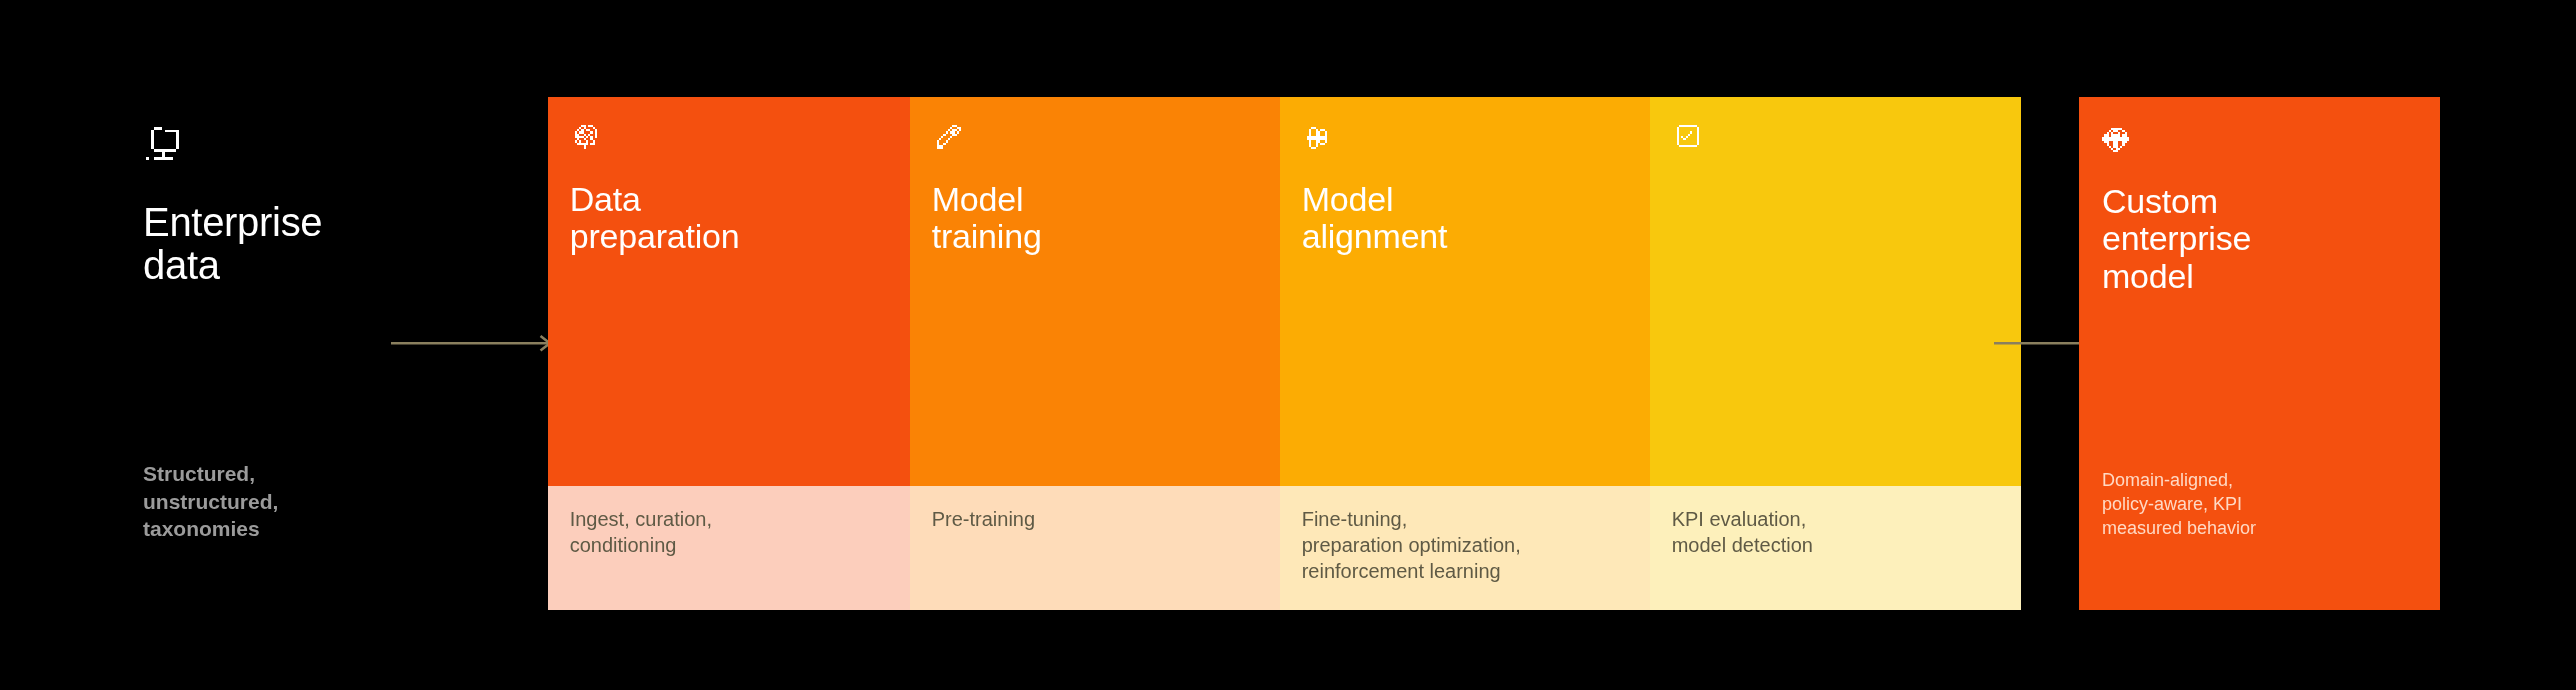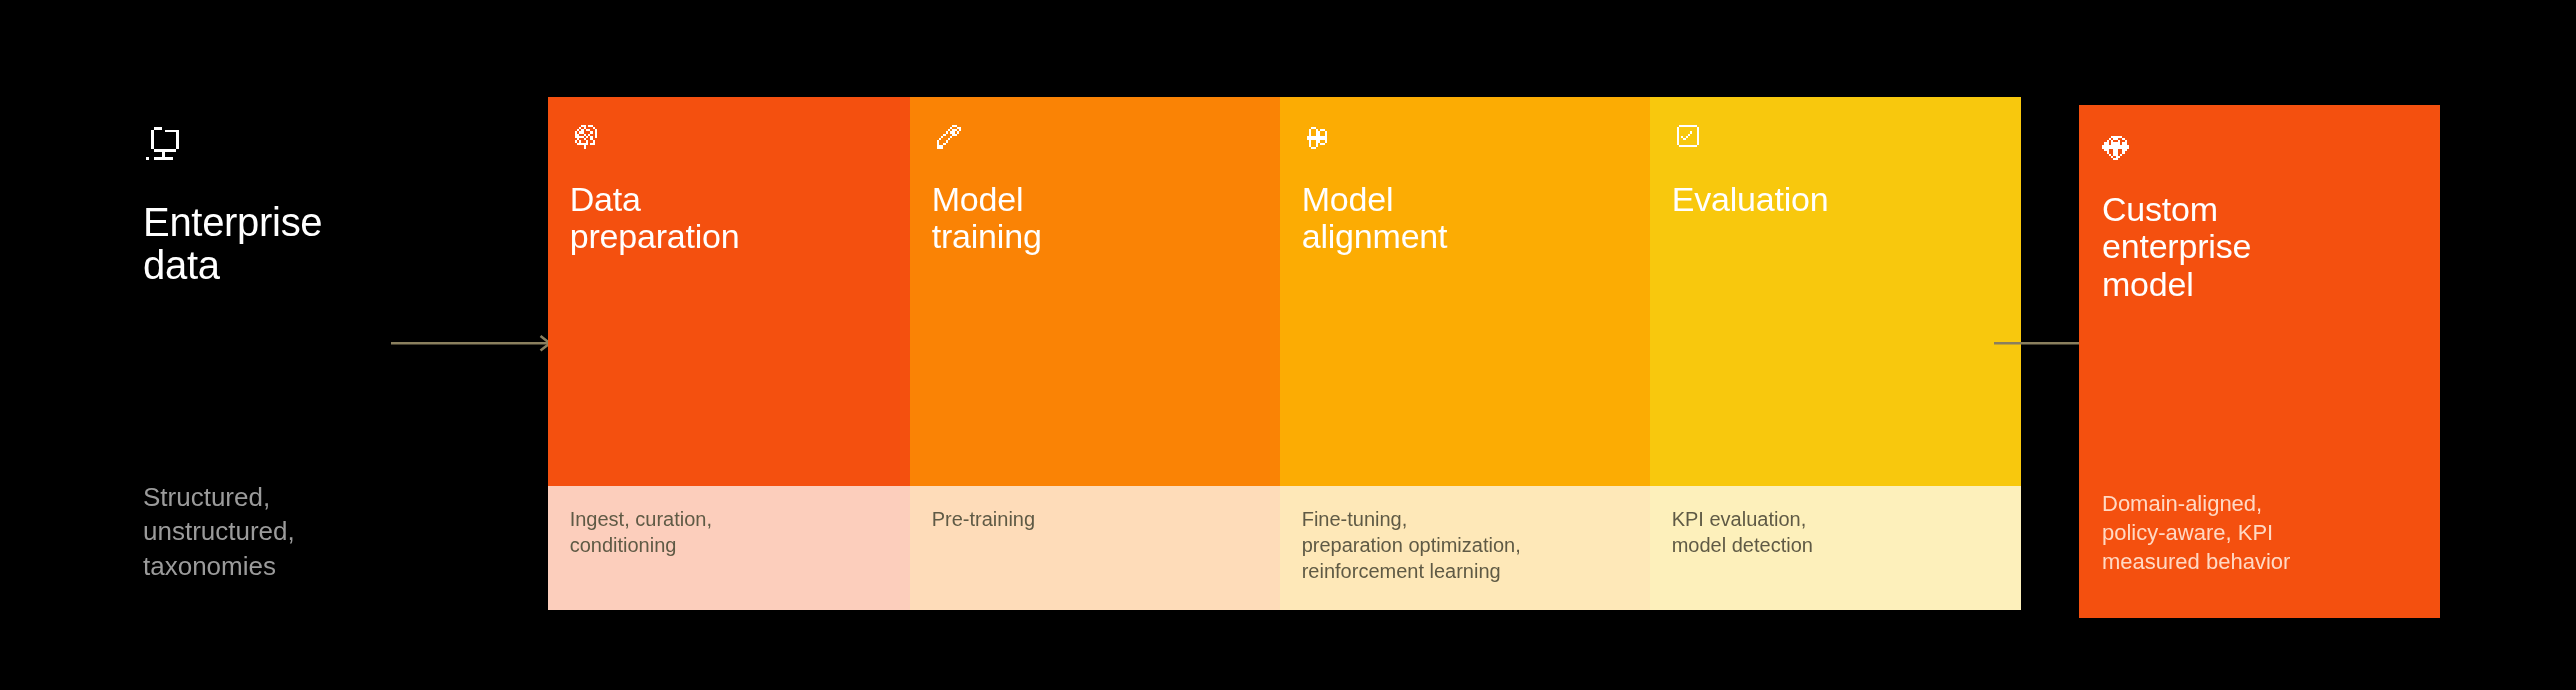--- a/index.html
+++ b/index.html
@@ -39,26 +39,26 @@
     color: #ffffff;
     font-size: 40px;
     line-height: 1.08;
     font-weight: 400;
     letter-spacing: -0.3px;
     white-space: pre-line;
   }
   .source-sub {
     position: absolute;
     left: 0px;
-    top: 356px;
+    top: 336px;
     width: 217px;
     color: #9b9b9b;
-    font-size: 26px;
+    font-size: 21px;
     line-height: 1.32;
-    font-weight: 400;
+    font-weight: 700;
     white-space: pre-line;
   }
 
   
   .arrow {
     position: absolute;
     height: 20.6px;
   }
   .arrow svg { display:block; width:100%; height:100%; }
 
@@ -111,43 +111,42 @@
 
   
   .output-card {
     position: absolute;
     left: 2079px;
     top: 97px;
     width: 361px;
     height: 513px;
     box-sizing: border-box;
     padding: 26px 23px 0 23px;
-    margin-top: 8px;
   }
   .output-icon {
     width: 36px;
     height: 36px;
     display: block;
   }
   .output-title {
     margin-top: 24px;
     color: #ffffff;
     font-size: 34px;
     line-height: 1.1;
     font-weight: 400;
     letter-spacing: -0.2px;
     white-space: pre-line;
   }
   .output-sub {
     position: absolute;
     left: 23px;
-    top: 384px;
+    top: 372px;
     width: 289px;
     color: #ffd9c4;
-    font-size: 22px;
+    font-size: 18px;
     line-height: 1.32;
     font-weight: 400;
     white-space: pre-line;
   }
 </style>
 </head>
 <body>
 
 <div id="stage">
 
@@ -302,21 +301,20 @@
               <rect x="11" y="3" width="1" height="8"></rect>
               <rect x="3" y="11" width="8" height="1"></rect>
               <rect x="4" y="7" width="1" height="1"></rect>
               <rect x="5" y="8" width="1" height="1"></rect>
               <rect x="6" y="7" width="1" height="1"></rect>
               <rect x="7" y="6" width="1" height="1"></rect>
               <rect x="8" y="5" width="1" height="1"></rect>
             </g>
           </svg>
         </span>
-        <div class="stage-title">Evaluation</div>
       </div>
       <div class="stage-foot">KPI evaluation,
 model detection</div>
     </div>
 
   </div>
 
   <div class="arrow" style="left:1994px; top:333px; width:103px;">
     <svg viewBox="0 0 200 40" preserveAspectRatio="none">
       <line x1="0" y1="20" x2="188" y2="20" stroke="#8a7f5e" stroke-width="5"></line>

